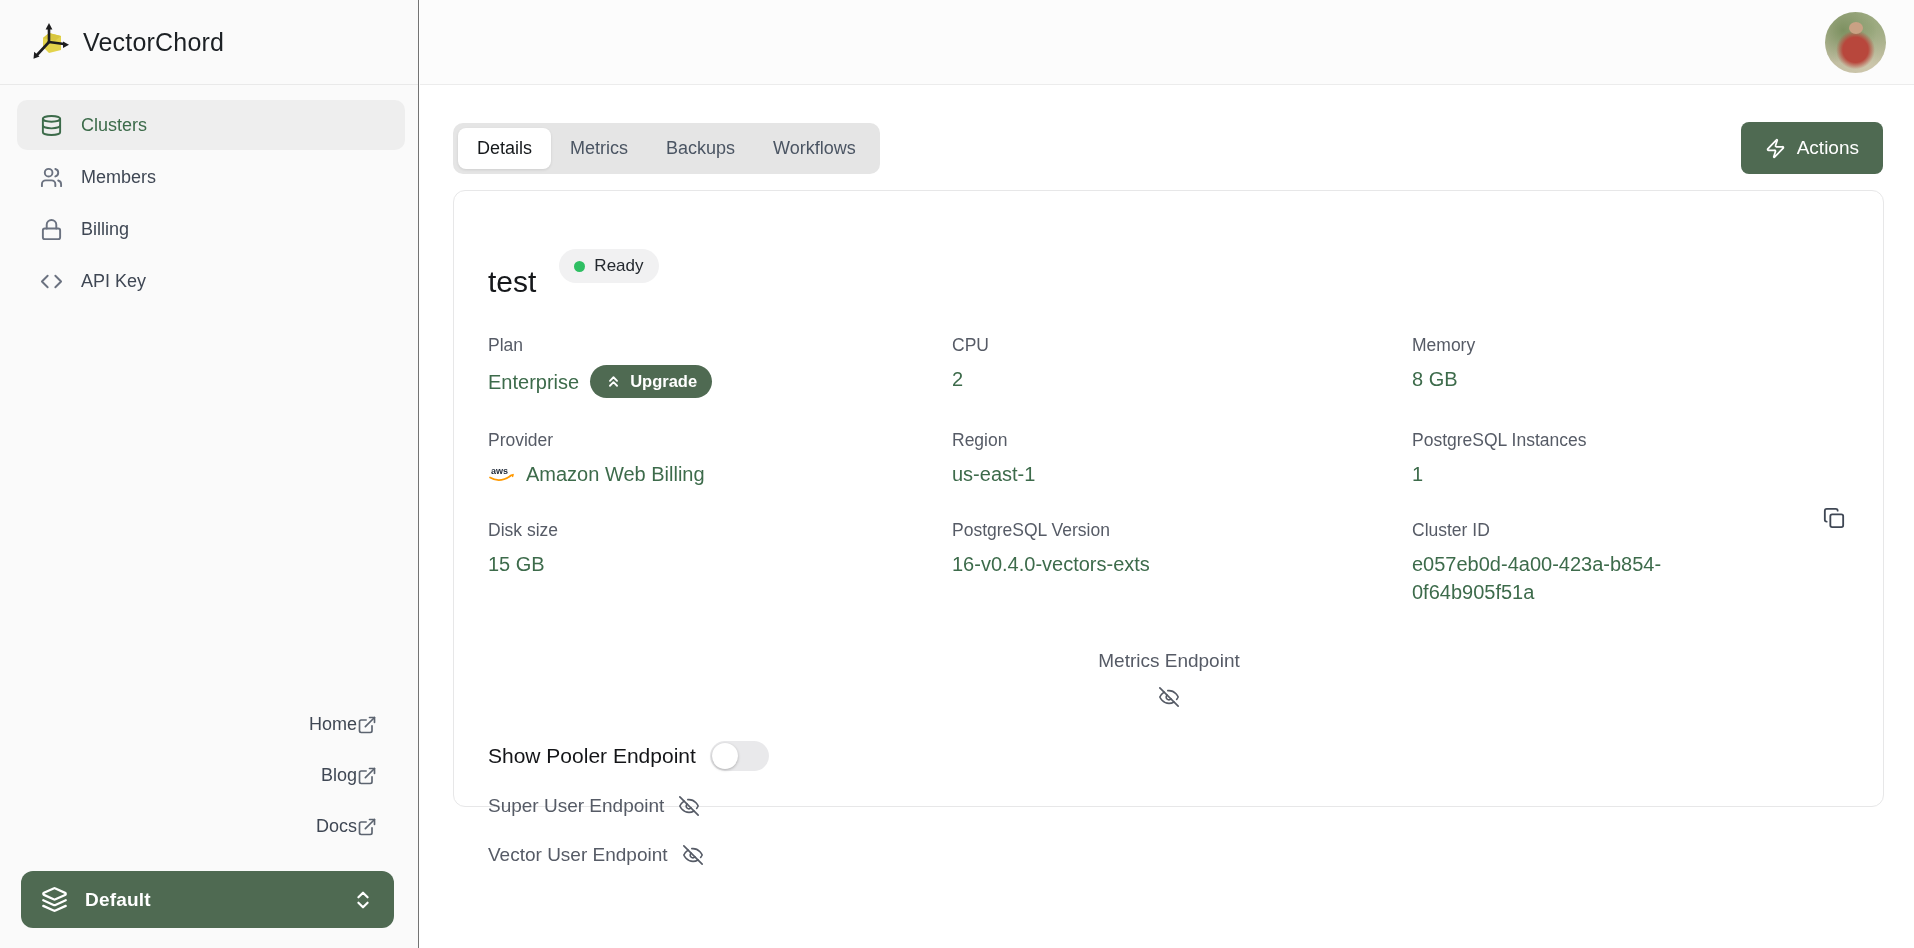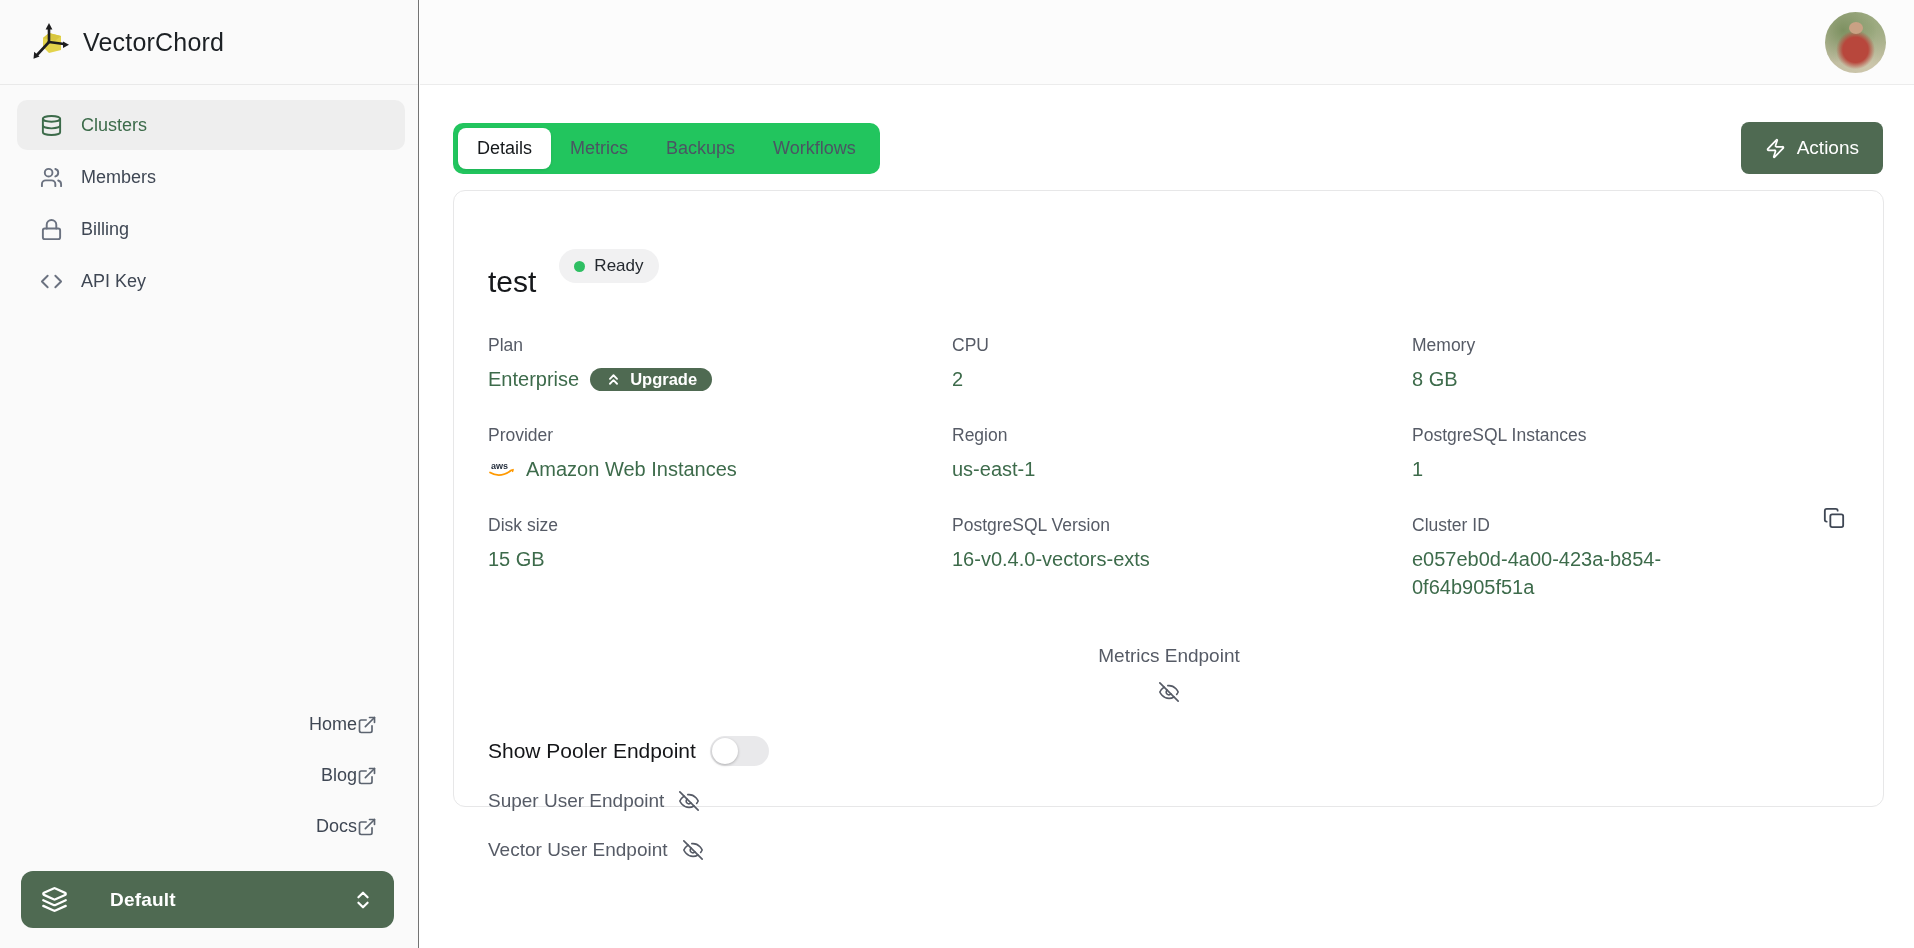--- a/index.html
+++ b/index.html
@@ -41,21 +41,21 @@
     font-size:18px; color:#3f4754; cursor:pointer;
   }
   .footer-link .ext-icon { color:#5c6470; }
 
   .org-btn {
     margin:19px 24px 20px 21px; height:57px; width:373px;
     background:#4f6a52; border:none; border-radius:12px;
     display:flex; align-items:center; gap:17px; padding:0 20px;
     color:#ffffff; cursor:pointer; font-family:inherit;
   }
-  .org-label { flex:1; text-align:left; font-size:19px; font-weight:700; letter-spacing:.2px;margin-left:25px; }
+  .org-label { flex:1; text-align:left; font-size:19px; font-weight:700; letter-spacing:.2px; }
 
   
   .topbar {
     position:absolute; left:420px; top:0; width:1494px; height:85px;
     background:#fcfcfc; border-bottom:1px solid #ececec;
   }
   .avatar {
     position:absolute; right:28px; top:12px; width:61px; height:61px;
     border-radius:50%; cursor:pointer; overflow:hidden;
     background:
@@ -70,21 +70,21 @@
     border-radius:50%; background:#caa184;
   }
 
   
   .main { position:absolute; left:420px; top:86px; width:1494px; height:862px; background:#ffffff; }
 
   .toolbar {
     position:absolute; left:33px; top:36px; right:31px;
     display:flex; justify-content:space-between; align-items:center;
   }
-  .tabs { background:#22c55e; border-radius:10px; padding:5px; display:flex; }
+  .tabs { background:#e5e5e5; border-radius:10px; padding:5px; display:flex; }
   .tab {
     padding:10px 19px; font-size:18px; color:#4b5563;
     border-radius:8px; cursor:pointer; white-space:nowrap;
   }
   .tab.active { background:#ffffff; color:#15181b; box-shadow:0 1px 3px rgba(0,0,0,.10); }
 
   .actions-btn {
     background:#4f6a52; color:#ffffff; border:none; border-radius:8px;
     height:52px; padding:0 24px; display:flex; align-items:center; gap:11px;
     font-size:19px; font-family:inherit; cursor:pointer;
@@ -110,21 +110,21 @@
   }
   .field-label { font-size:17.5px; color:#565b66; margin-bottom:9px; }
   .field-value {
     font-size:20px; color:#3d6b4b;
     display:flex; align-items:center; gap:11px; line-height:1.4;
   }
   .cluster-id-value { display:block; max-width:290px; }
 
   .upgrade-badge {
     background:#4f6a52; color:#ffffff; border:none; border-radius:999px;
-    height:23px; display:inline-flex; align-items:center; gap:8px; padding:0 15px;
+    height:33px; display:inline-flex; align-items:center; gap:8px; padding:0 15px;
     font-size:16.5px; font-weight:700; font-family:inherit; cursor:pointer;
   }
 
   .aws-mark { flex:0 0 auto; }
 
   .copy-btn {
     position:absolute; right:36px; top:314px;
     background:none; border:none; color:#3f4754; cursor:pointer; padding:2px;
   }
 
@@ -334,21 +334,21 @@
       <div class="field">
         <div class="field-label">Provider</div>
         <div class="field-value">
           <span class="aws-mark">
             <svg width="27" height="19" viewBox="0 0 27 19">
               <text x="3" y="9" font-family="Liberation Sans, sans-serif" font-size="9" font-weight="bold" fill="#252f3e">aws</text>
               <path d="M2 12.5 Q 12 18.5 23 10.5" stroke="#ff9900" stroke-width="1.7" fill="none" stroke-linecap="round"></path>
               <path d="M23.5 10.2 l 1.6 -0.6 l -0.5 1.8" stroke="#ff9900" stroke-width="1.5" fill="none" stroke-linecap="round" stroke-linejoin="round"></path>
             </svg>
           </span>
-          <span>Amazon Web Instances</span>
+          <span>Amazon Web Billing</span>
         </div>
       </div>
 
       <div class="field">
         <div class="field-label">Region</div>
         <div class="field-value">
             <span>us-east-1</span>
           </div>
       </div>
 

